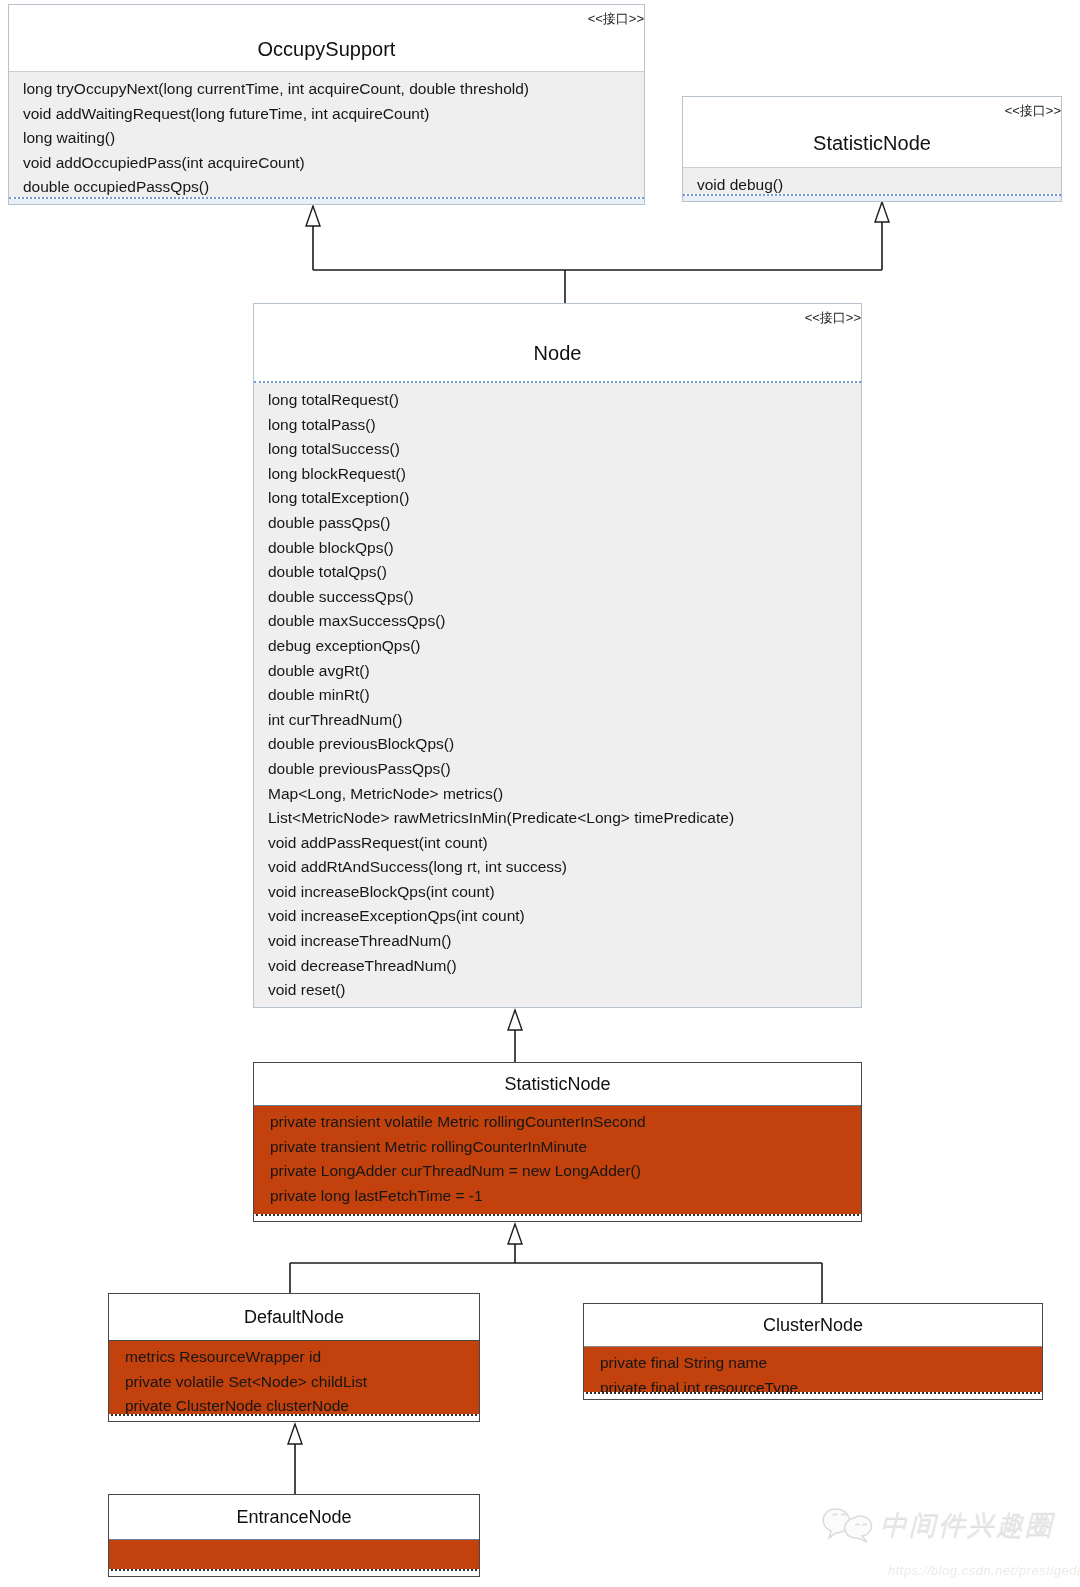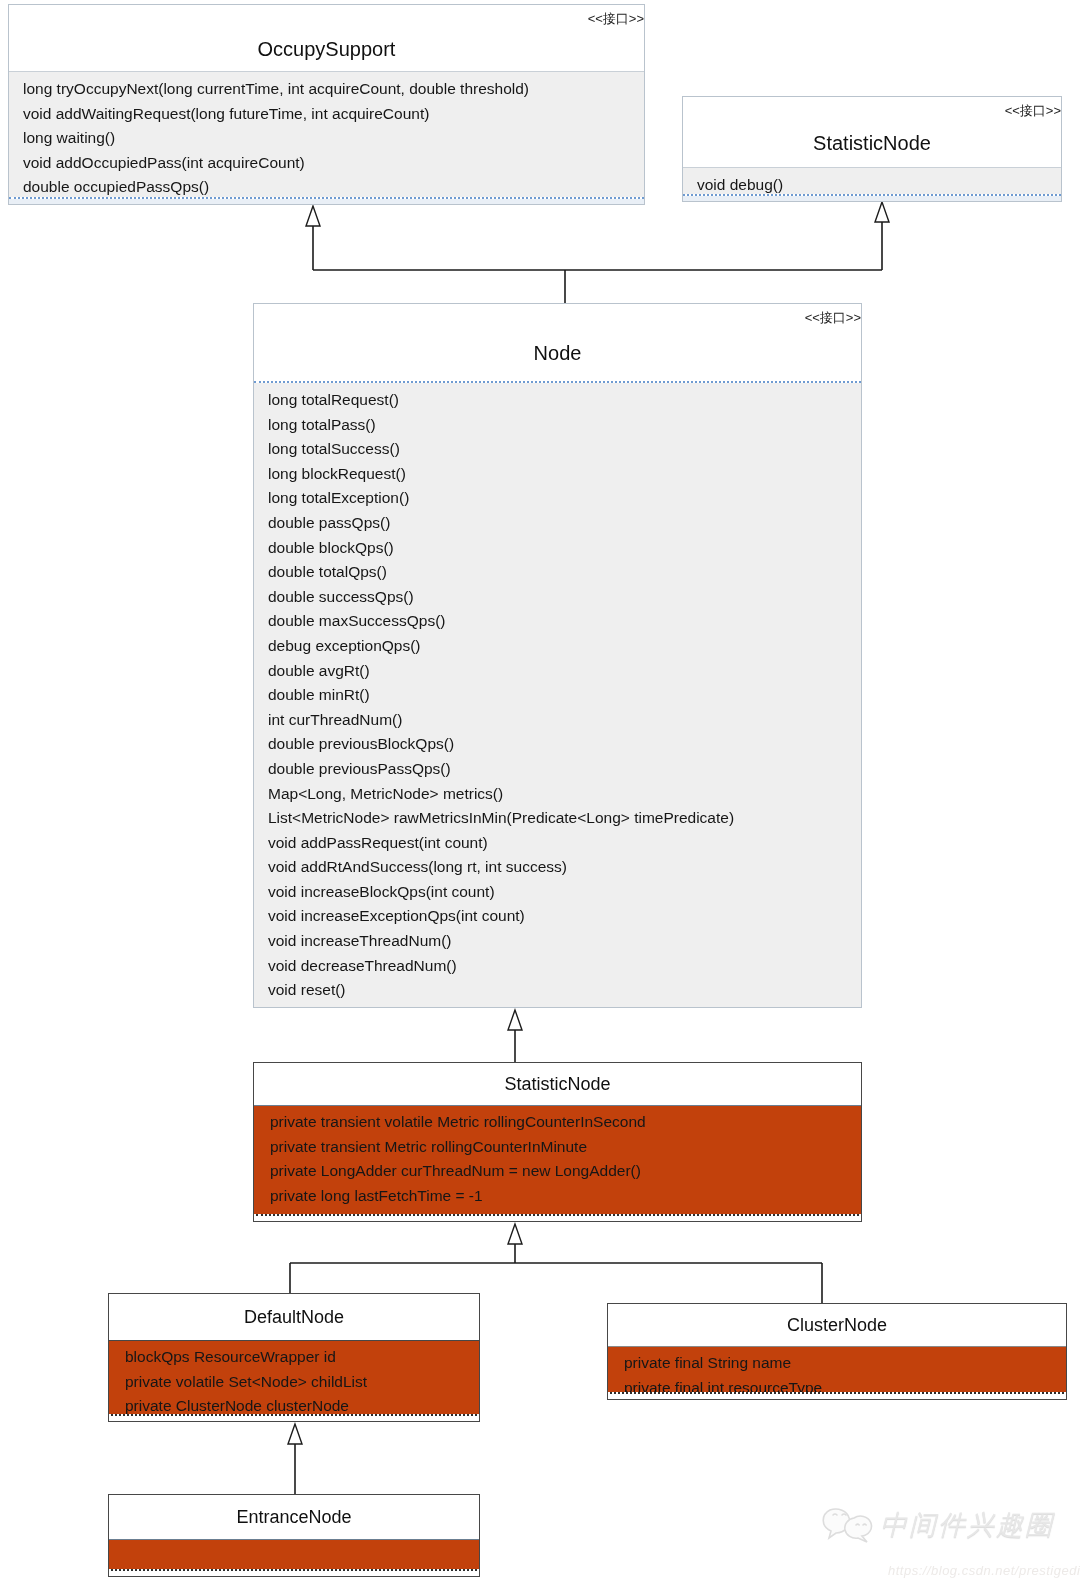--- a/index.html
+++ b/index.html
@@ -143,29 +143,29 @@
       </div>
     <div class="dotblack"></div>
     <div class="strip"></div>
   </div>
 
   <div class="box cls" style="left:108px; top:1293px; width:372px; height:129px;">
     <div class="hdr" style="height:46px; border-bottom-color:#474747;">
       <div class="title">DefaultNode</div>
     </div>
     <div class="body">
-        <div class="member-line">blockQps ResourceWrapper id</div>
+        <div class="member-line">metrics ResourceWrapper id</div>
         <div class="member-line">private volatile Set&lt;Node&gt; childList</div>
         <div class="member-line">private ClusterNode clusterNode</div>
       </div>
     <div class="dotblack"></div>
     <div class="strip"></div>
   </div>
 
-  <div class="box cls" style="left:583px; top:1303px; width:460px; height:97px;margin-left:24px;">
+  <div class="box cls" style="left:583px; top:1303px; width:460px; height:97px;">
     <div class="hdr" style="height:42px; border-bottom-color:#8a8a8a;">
       <div class="title">ClusterNode</div>
     </div>
     <div class="body">
         <div class="member-line">private final String name</div>
         <div class="member-line">private final int resourceType</div>
       </div>
     <div class="dotblack"></div>
     <div class="strip"></div>
   </div>

